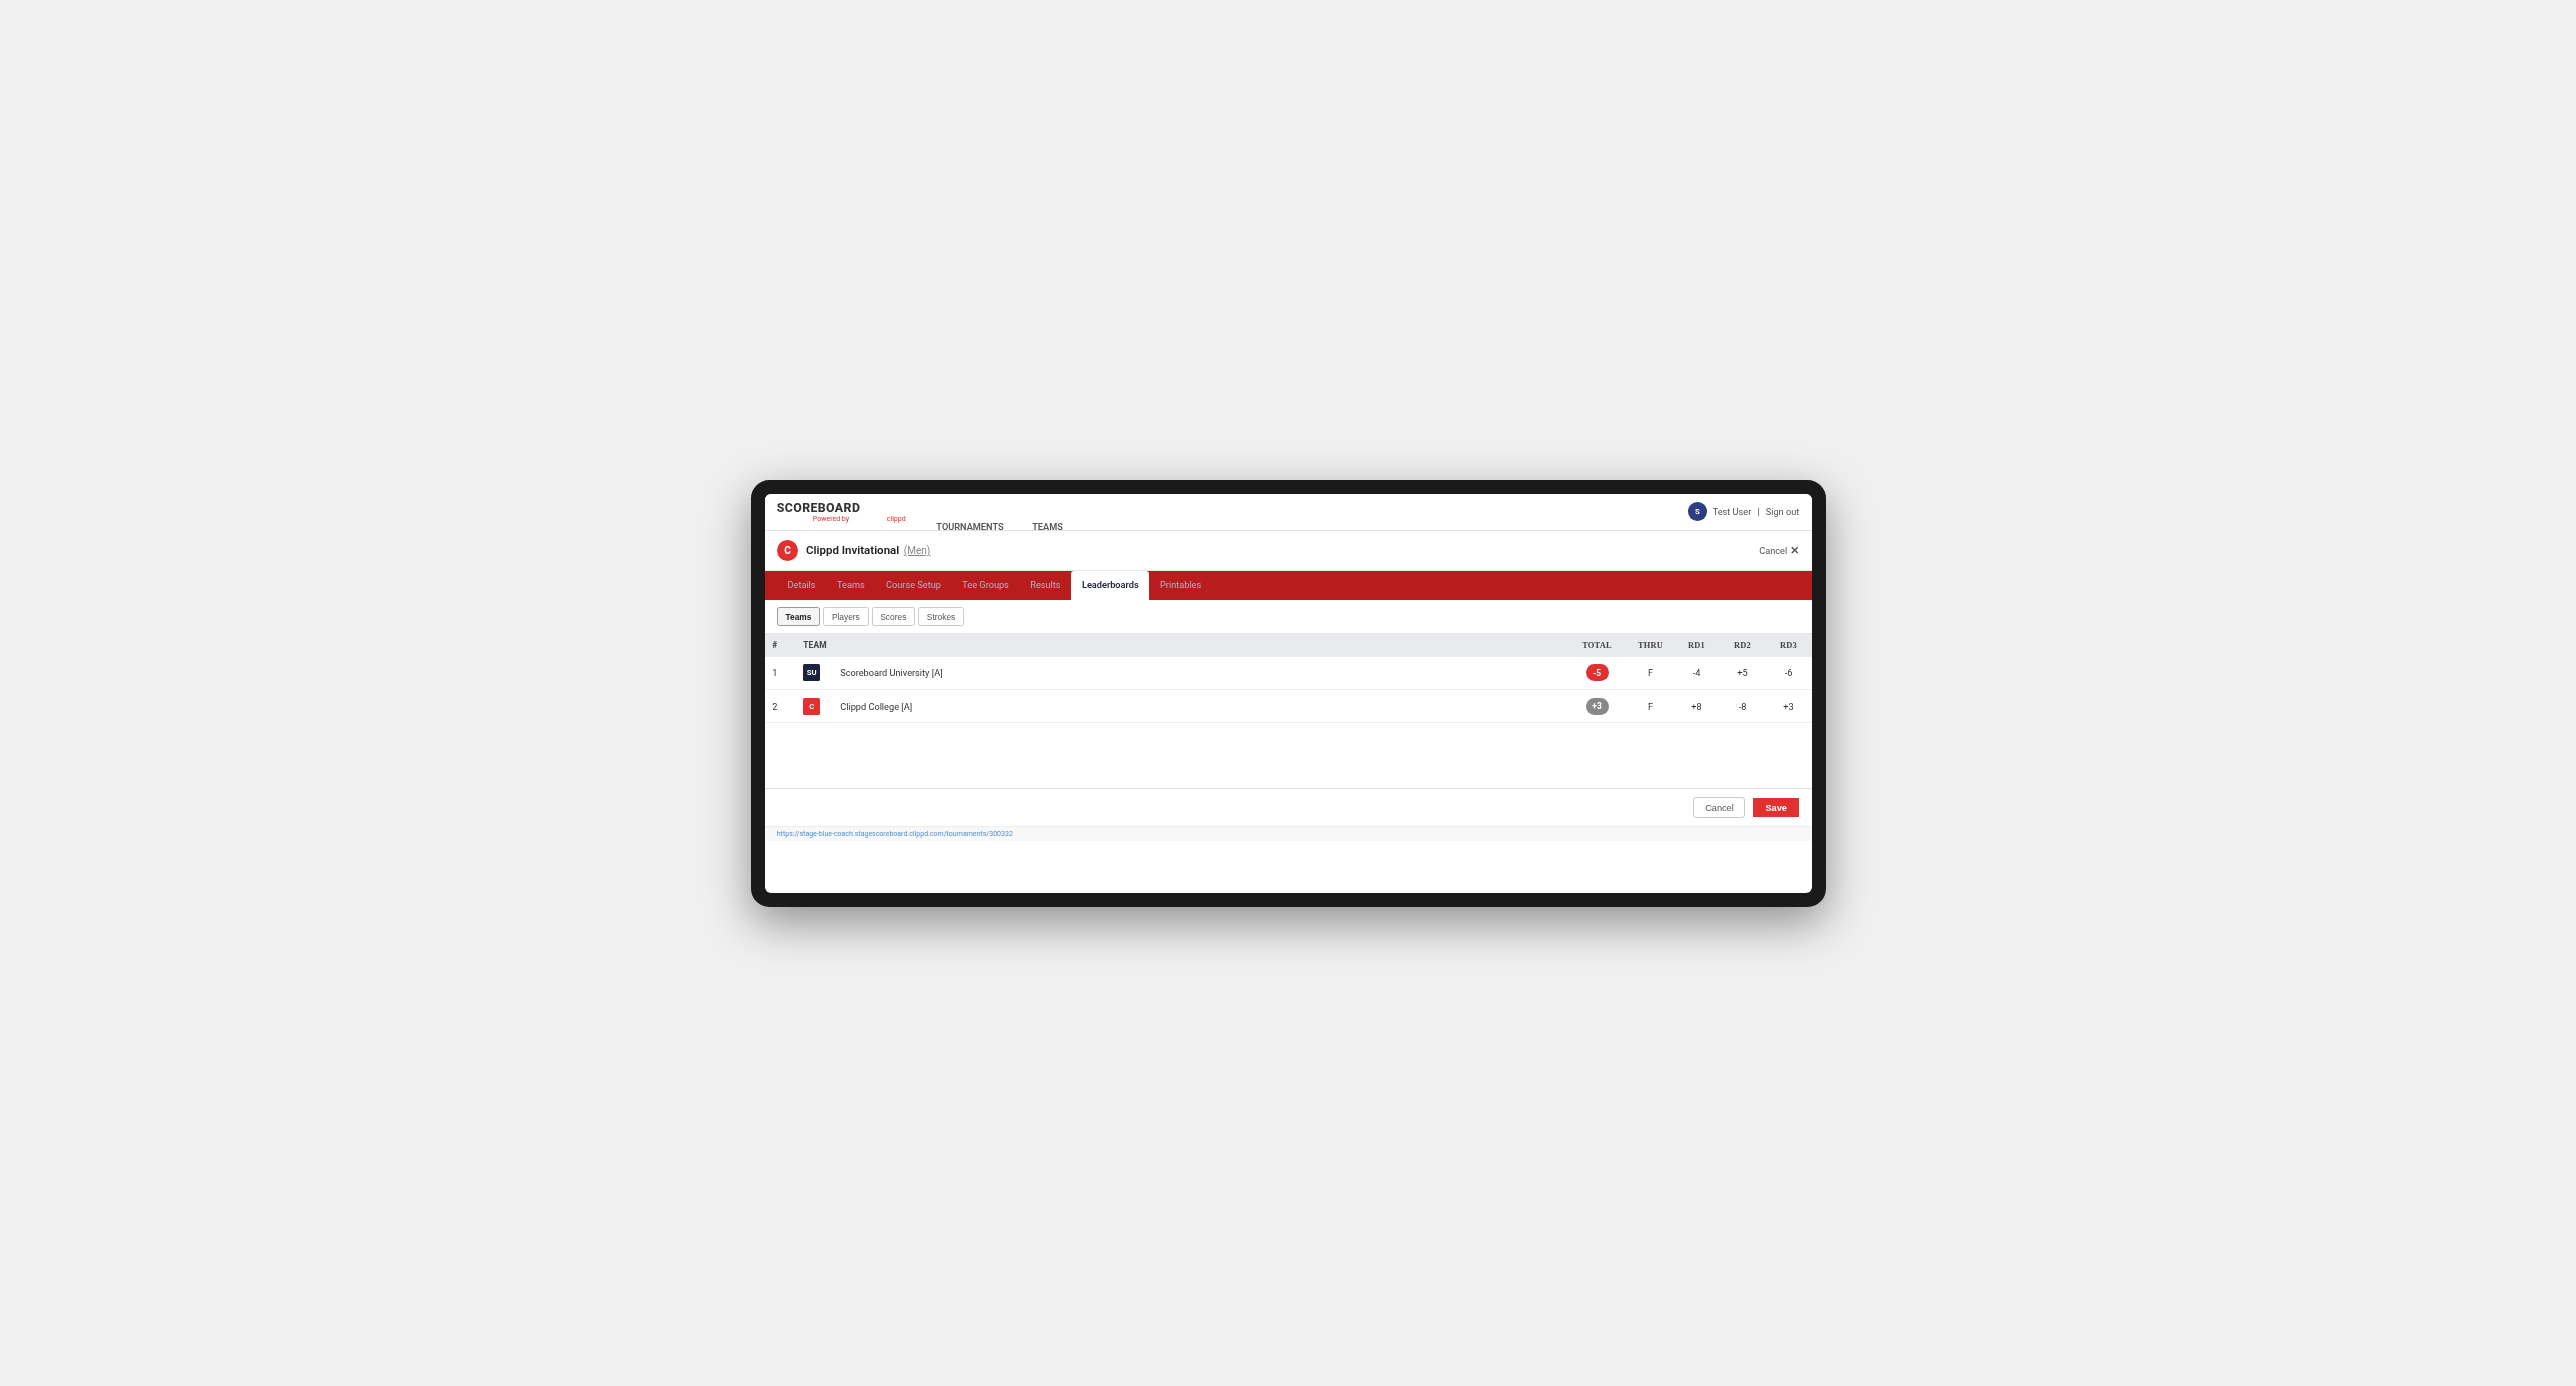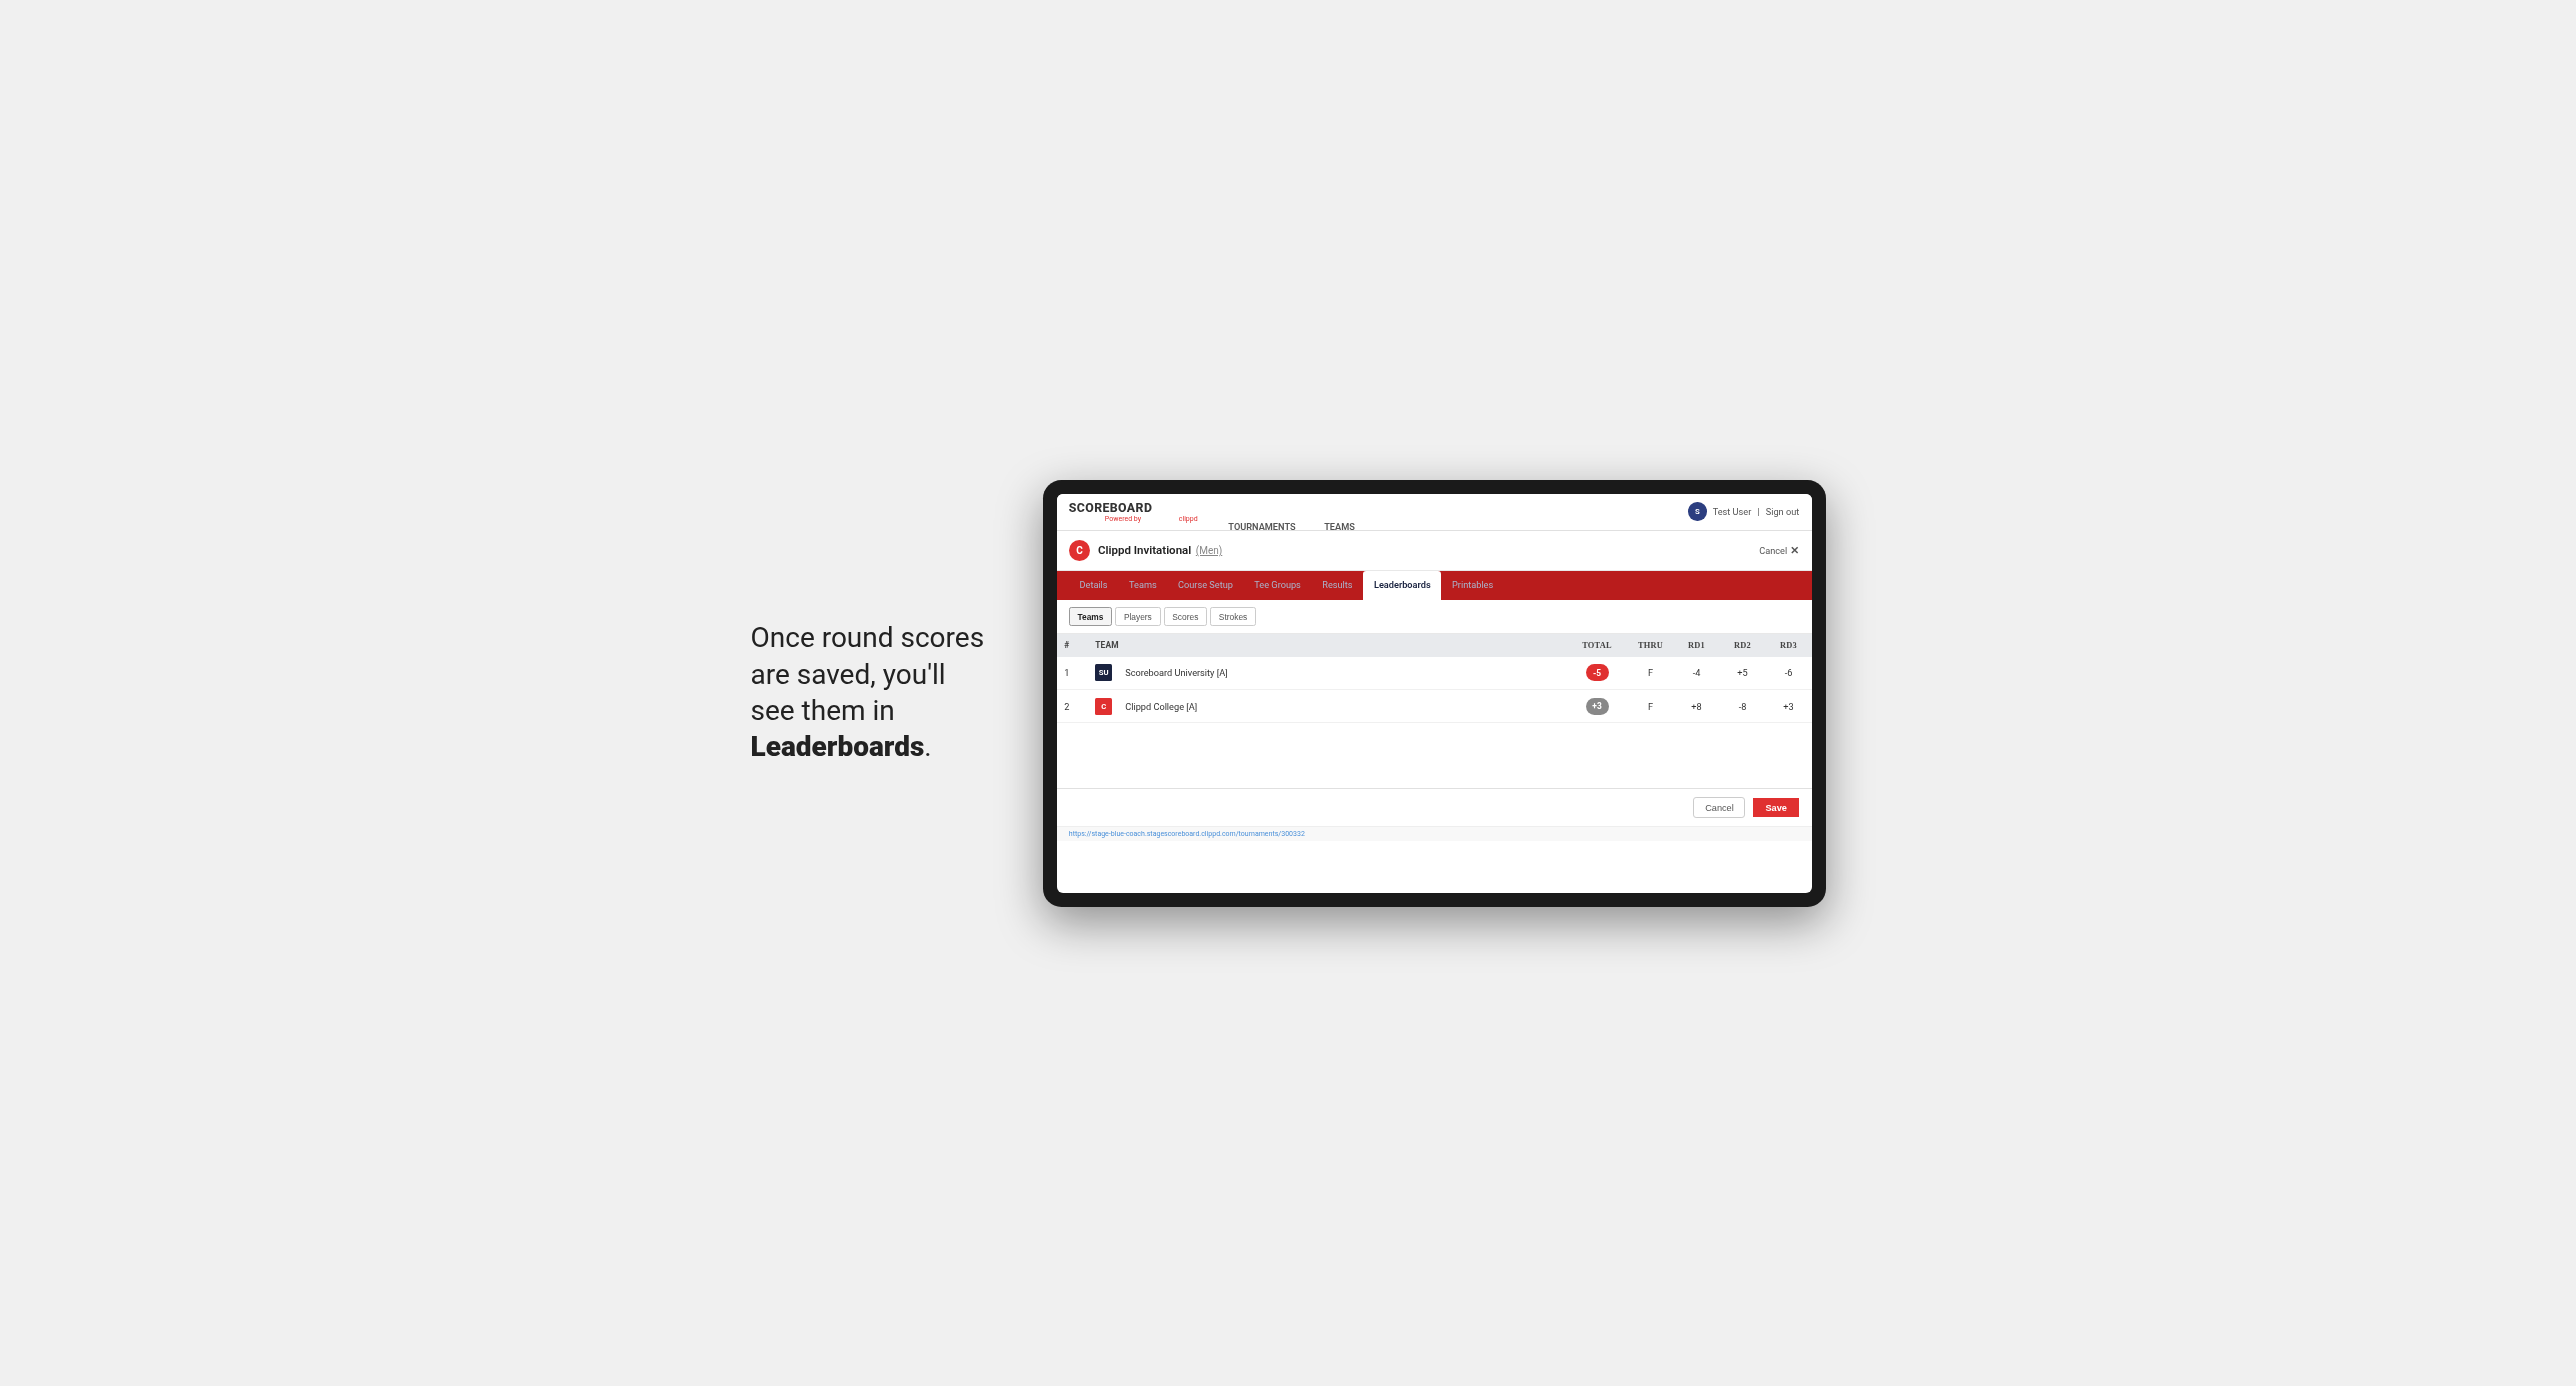--- a/index.html
+++ b/index.html
@@ -229,21 +229,21 @@
     tbody td.center {
       text-align: center;
     }
     .team-logo {
       width: 17px;
       height: 17px;
       border-radius: 1.5px;
       display: inline-flex;
       align-items: center;
       justify-content: center;
-      margin-right: 13px;
+      margin-right: 20px;
       vertical-align: middle;
       font-size: 7.7px;
       font-weight: 700;
       color: #fff;
     }
     .score-badge {
       display: inline-flex;
       align-items: center;
       justify-content: center;
       width: 23px;
@@ -307,23 +307,20 @@
     }
     .content-area {
       min-height: 154px;
     }
   </style>
 </head>
 <body>
 
 <div class="page-container">
 
-  <div class="sidebar-text">
-    <span>Once round scores are saved, you'll see them in </span><strong>Leaderboards</strong><span>.</span>
-  </div>
 
   <div class="tablet-wrapper">
     <div class="tablet-screen">
 
       <div class="top-nav">
         <div class="logo-area">
           <span class="logo-text">SCOREBOARD</span>
           <span class="logo-sub">
             <span>Powered by </span><span style="color:#e03030">clippd</span>
           </span>

